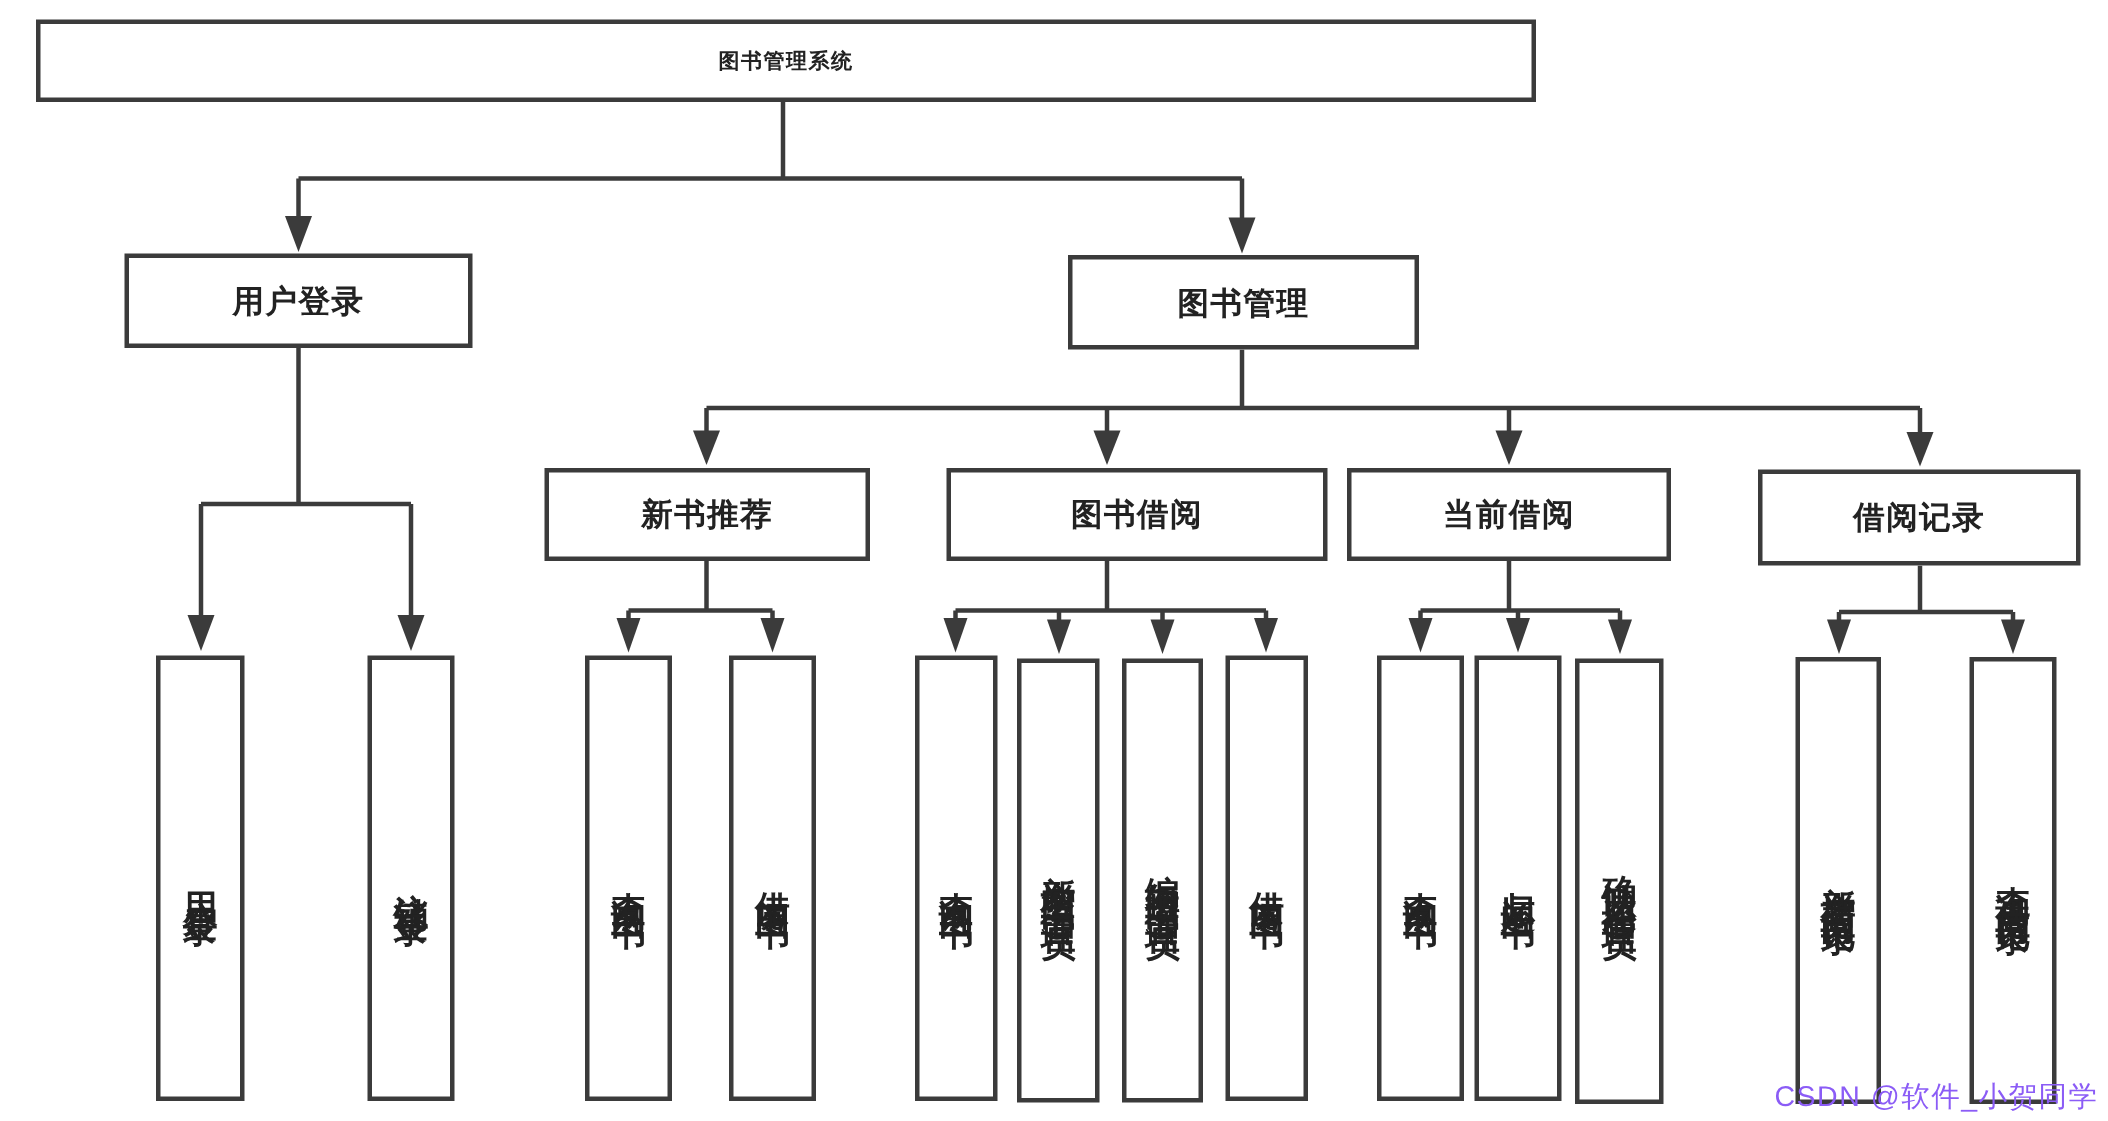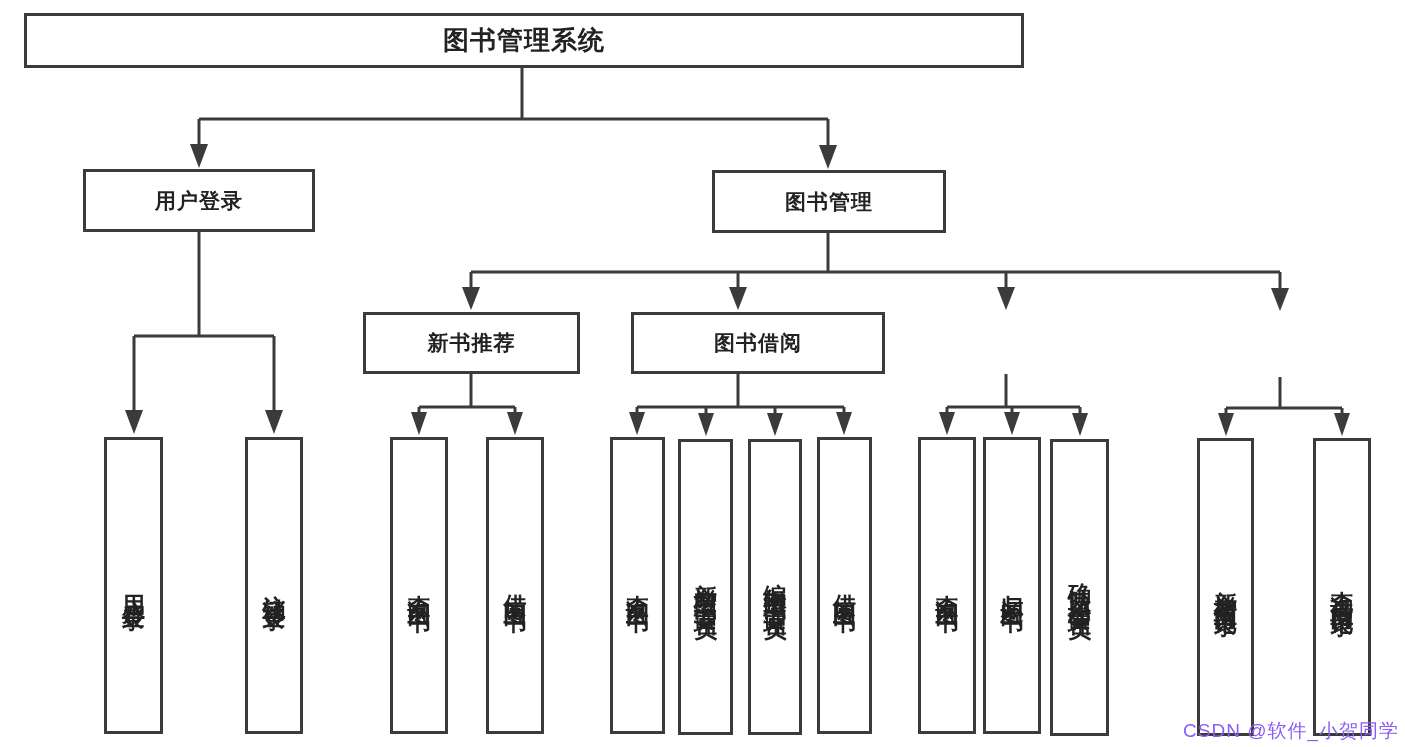--- a/index.html
+++ b/index.html
@@ -15,21 +15,21 @@
     position:absolute;
     box-sizing:border-box;
     background:#ffffff;
     border:3px solid #3b3b3b;
     display:flex;align-items:center;justify-content:center;
     color:#222222;
     z-index:2;
     font-weight:600;
   }
   .hbox{font-size:21px;letter-spacing:1px;}
-  .rootbox{font-size:26px;}
+  .rootbox{font-size:14px;}
   .leaf{
     writing-mode:vertical-rl;
     font-size:23px;
     letter-spacing:5px;
     line-height:1;
   }
   .watermark{
     position:absolute;
     right:6px;bottom:3px;
     font-size:19px;
@@ -110,20 +110,22 @@
     </g>
   </svg>
 
   <div class="box hbox rootbox" style="left:24px;top:13px;width:1000px;height:55px;">图书管理系统</div>
 
   <div class="box hbox" style="left:83px;top:169px;width:232px;height:63px;">用户登录</div>
   <div class="box hbox" style="left:363px;top:312px;width:217px;height:62px;">新书推荐</div>
 
   <div class="box hbox" style="left:712px;top:170px;width:234px;height:63px;">图书管理</div>
   <div class="box hbox" style="left:631px;top:312px;width:254px;height:62px;">图书借阅</div>
+  <div class="box hbox" style="left:898px;top:312px;width:216px;height:62px;">当前借阅</div>
+  <div class="box hbox" style="left:1172px;top:313px;width:215px;height:64px;">借阅记录</div>
 
   <div class="box leaf" style="left:104px;top:437px;width:59px;height:297px;">用户登录</div>
   <div class="box leaf" style="left:245px;top:437px;width:58px;height:297px;">注销登录</div>
 
   <div class="box leaf" style="left:390px;top:437px;width:58px;height:297px;">查询图书</div>
   <div class="box leaf" style="left:486px;top:437px;width:58px;height:297px;">借阅图书</div>
 
   <div class="box leaf" style="left:610px;top:437px;width:55px;height:297px;">查询图书</div>
   <div class="box leaf" style="left:678px;top:439px;width:55px;height:296px;">新增图书（管理员）</div>
   <div class="box leaf" style="left:748px;top:439px;width:54px;height:296px;">编辑图书（管理员）</div>

